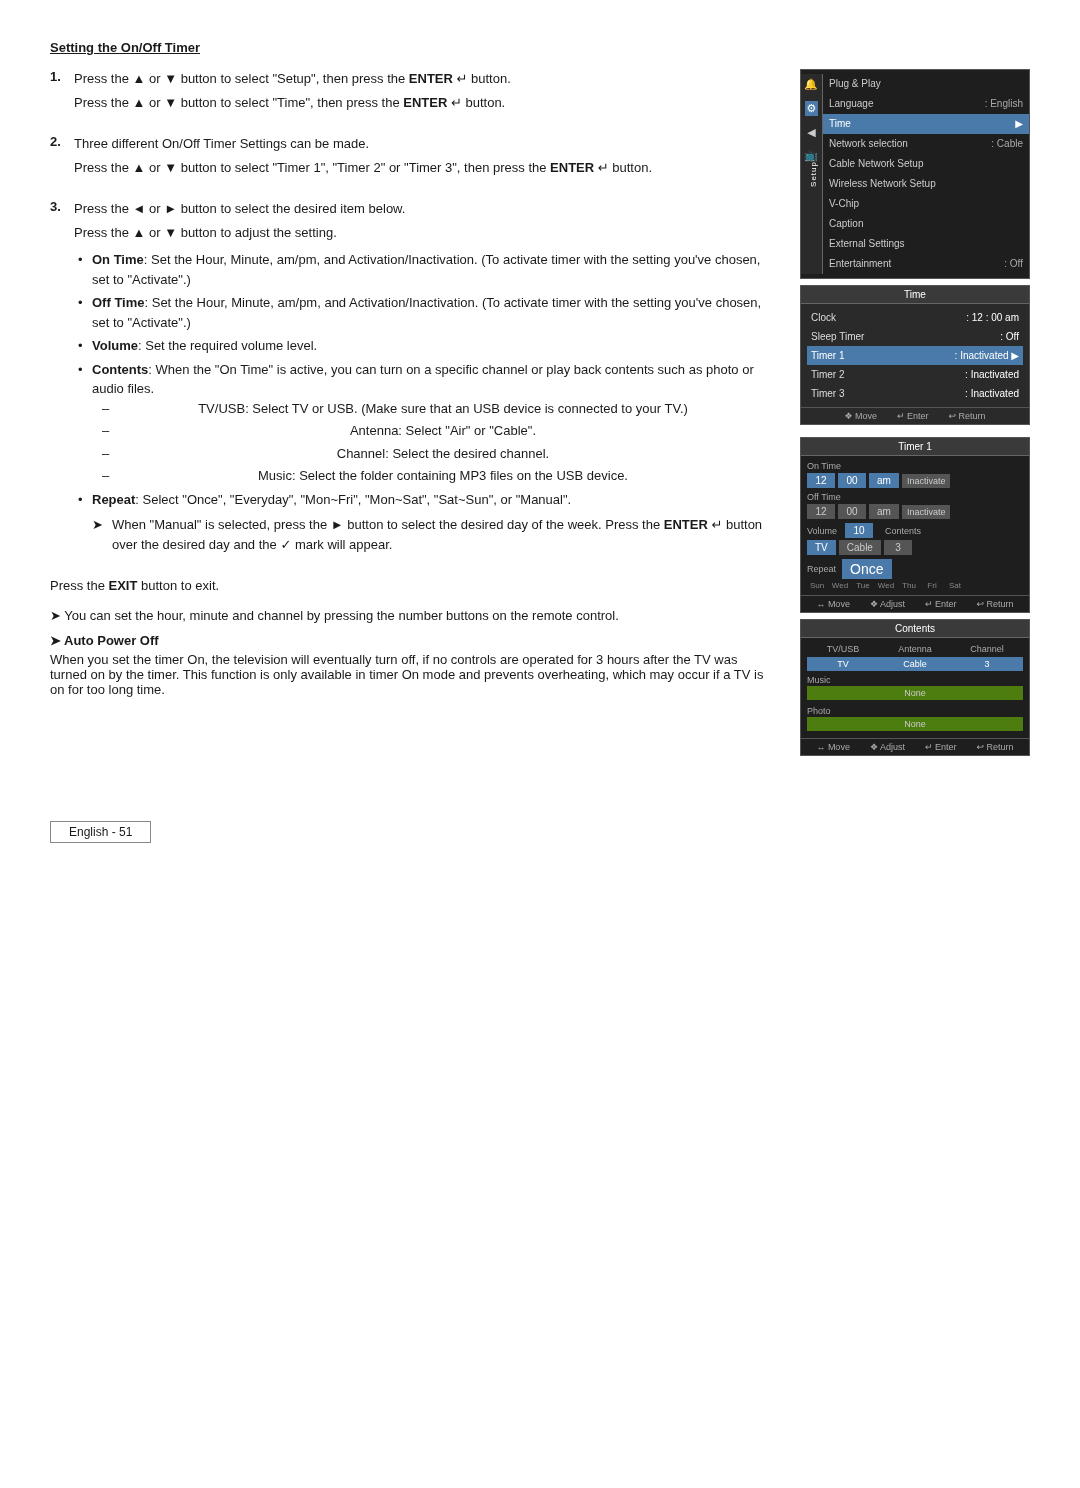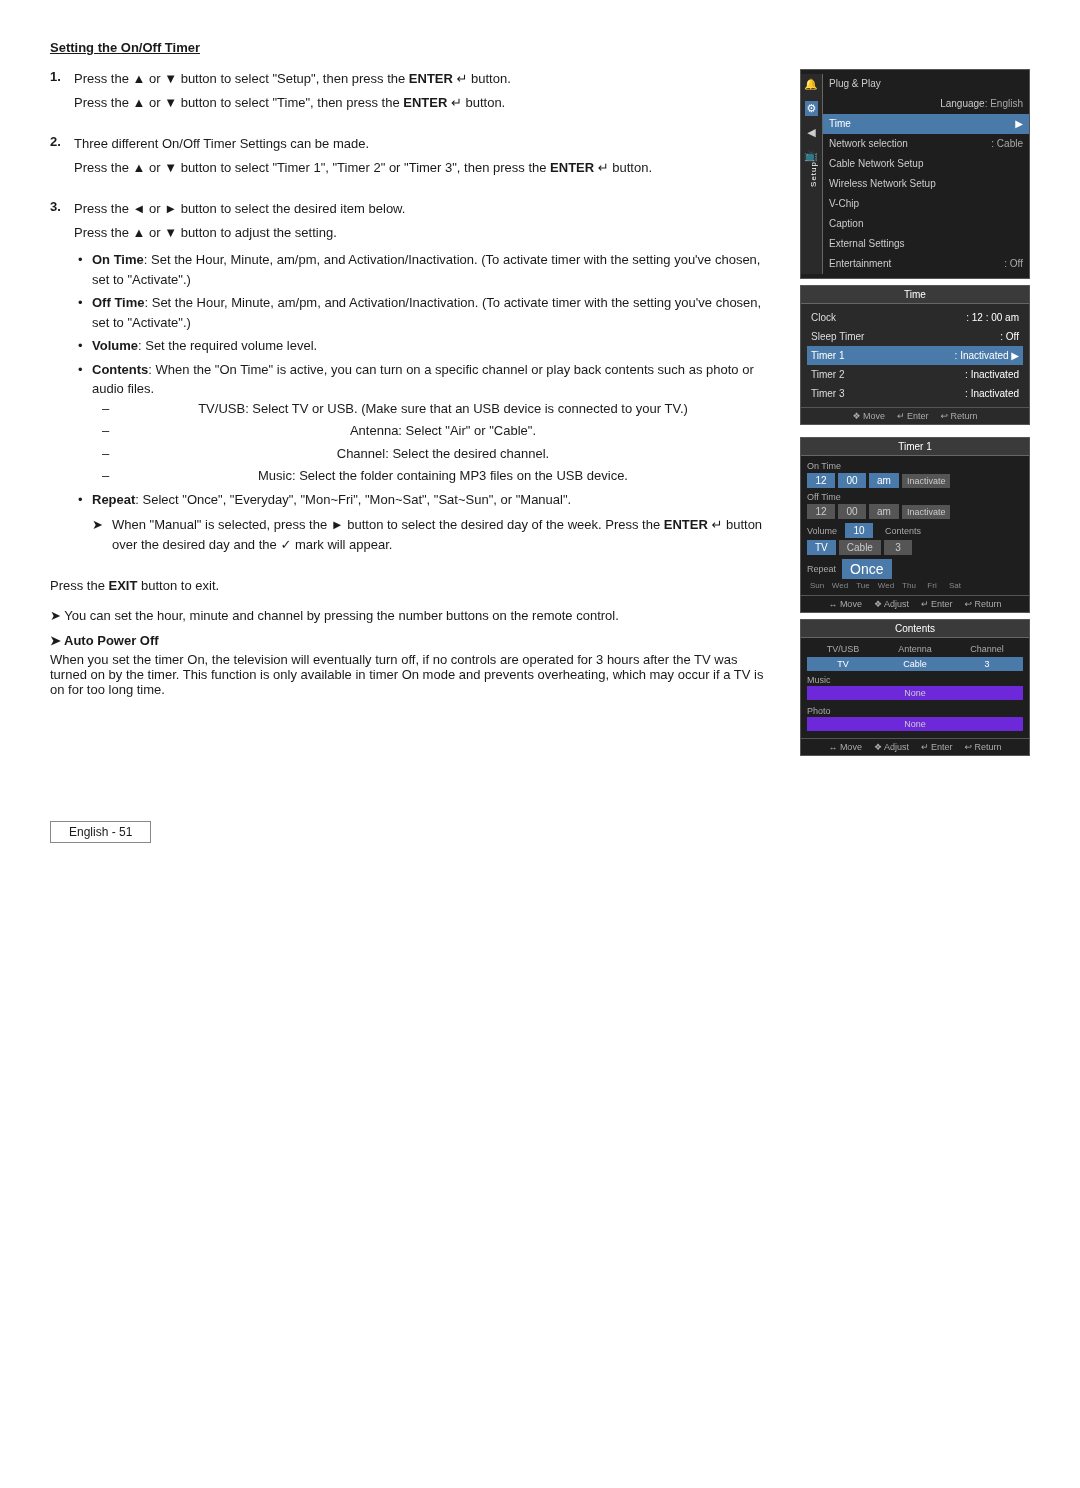--- a/index.html
+++ b/index.html
@@ -188,21 +188,21 @@
     }
 
     .tv-menu-item.highlighted {
       background: #4a7aaa;
       color: #ffffff;
     }
 
     .tv-footer {
       display: flex;
       justify-content: center;
-      gap: 12px;
+      gap: 20px;
       padding: 3px 4px;
       font-size: 9px;
       color: #aaaaaa;
       border-top: 1px solid #555;
     }
 
     
     .setup-panel {
       position: relative;
       background: #1e1e1e;
@@ -323,21 +323,21 @@
       padding: 2px 6px 2px 6px;
     }
 
     .contents-sub-label {
       color: #aaaaaa;
       font-size: 9px;
       margin-bottom: 1px;
     }
 
     .contents-sub-value {
-      background: #6d28d9;
+      background: #4d7c0f;
       color: #ccc;
       text-align: center;
       font-size: 9px;
       padding: 2px 0;
     }
   </style>
 </head>
 <body>
 
 <div>
@@ -408,21 +408,21 @@
         <div style="display:flex;">
           <div style="width:22px; background:#2a2a2a; border-right:1px solid #666; display:flex; flex-direction:column; align-items:center; padding-top:4px; gap:10px;">
             <span style="color:#ccc; font-size:11px;">🔔</span>
             <span style="color:#fff; background:#4a7aaa; padding:1px 2px; font-size:11px;">⚙</span>
             <span style="color:#ccc; font-size:11px;">◀</span>
             <span style="color:#ccc; font-size:11px;">📺</span>
           </div>
           <div style="flex:1; background:#1e1e1e; color:#fff;">
             <div style="position:absolute; left:0; top:50%; transform:translateY(-50%) rotate(-90deg); font-size:8px; color:#fff; letter-spacing:1px; white-space:nowrap; pointer-events:none;">Setup</div>
             <div class="tv-menu-item">Plug &amp; Play</div>
-            <div class="tv-menu-item" style="display:flex; justify-content:flex-end;">
+            <div class="tv-menu-item" style="display:flex; justify-content:space-between;">
                 <span>Language</span>
                 <span style="color:#aaa;">: English</span>
               </div>
             <div class="tv-menu-item highlighted" style="display:flex; justify-content:space-between; background:#4a7aaa;">
                 <span style="color:#fff;">Time</span>
                 <span style="color:#fff;">▶</span>
               </div>
             <div class="tv-menu-item" style="display:flex; justify-content:space-between;">
                 <span>Network selection</span>
                 <span style="color:#aaa;">: Cable</span>

